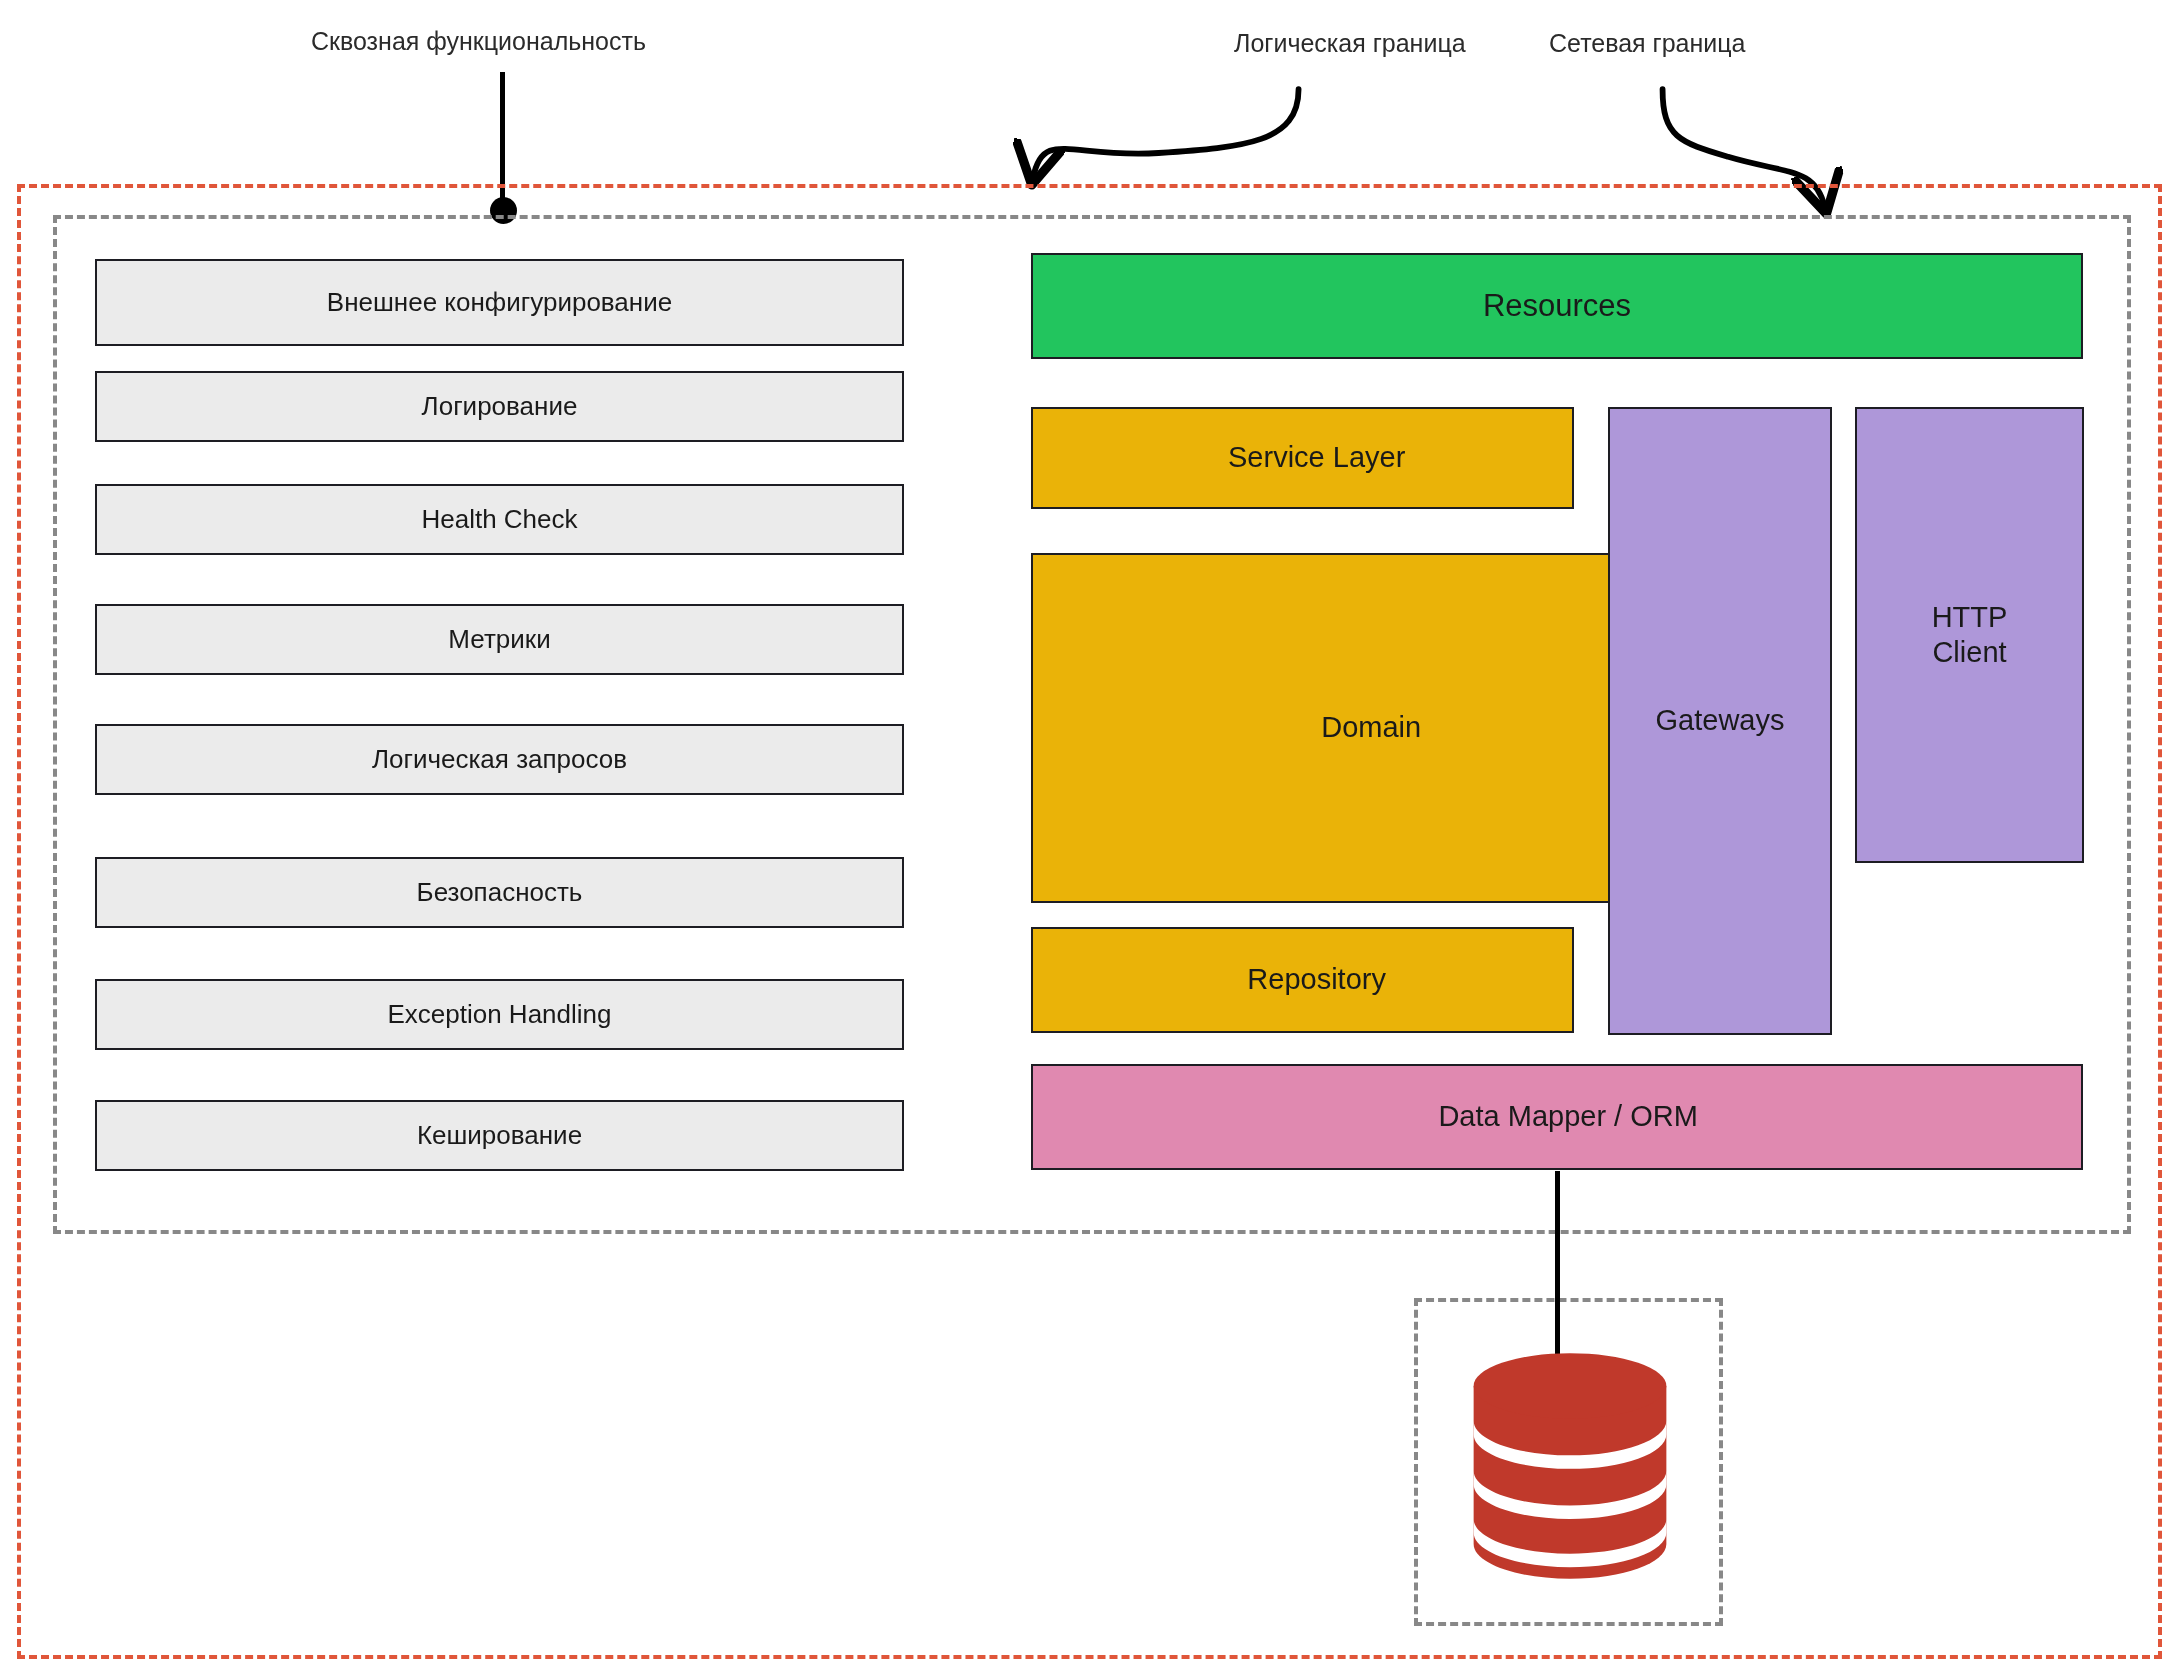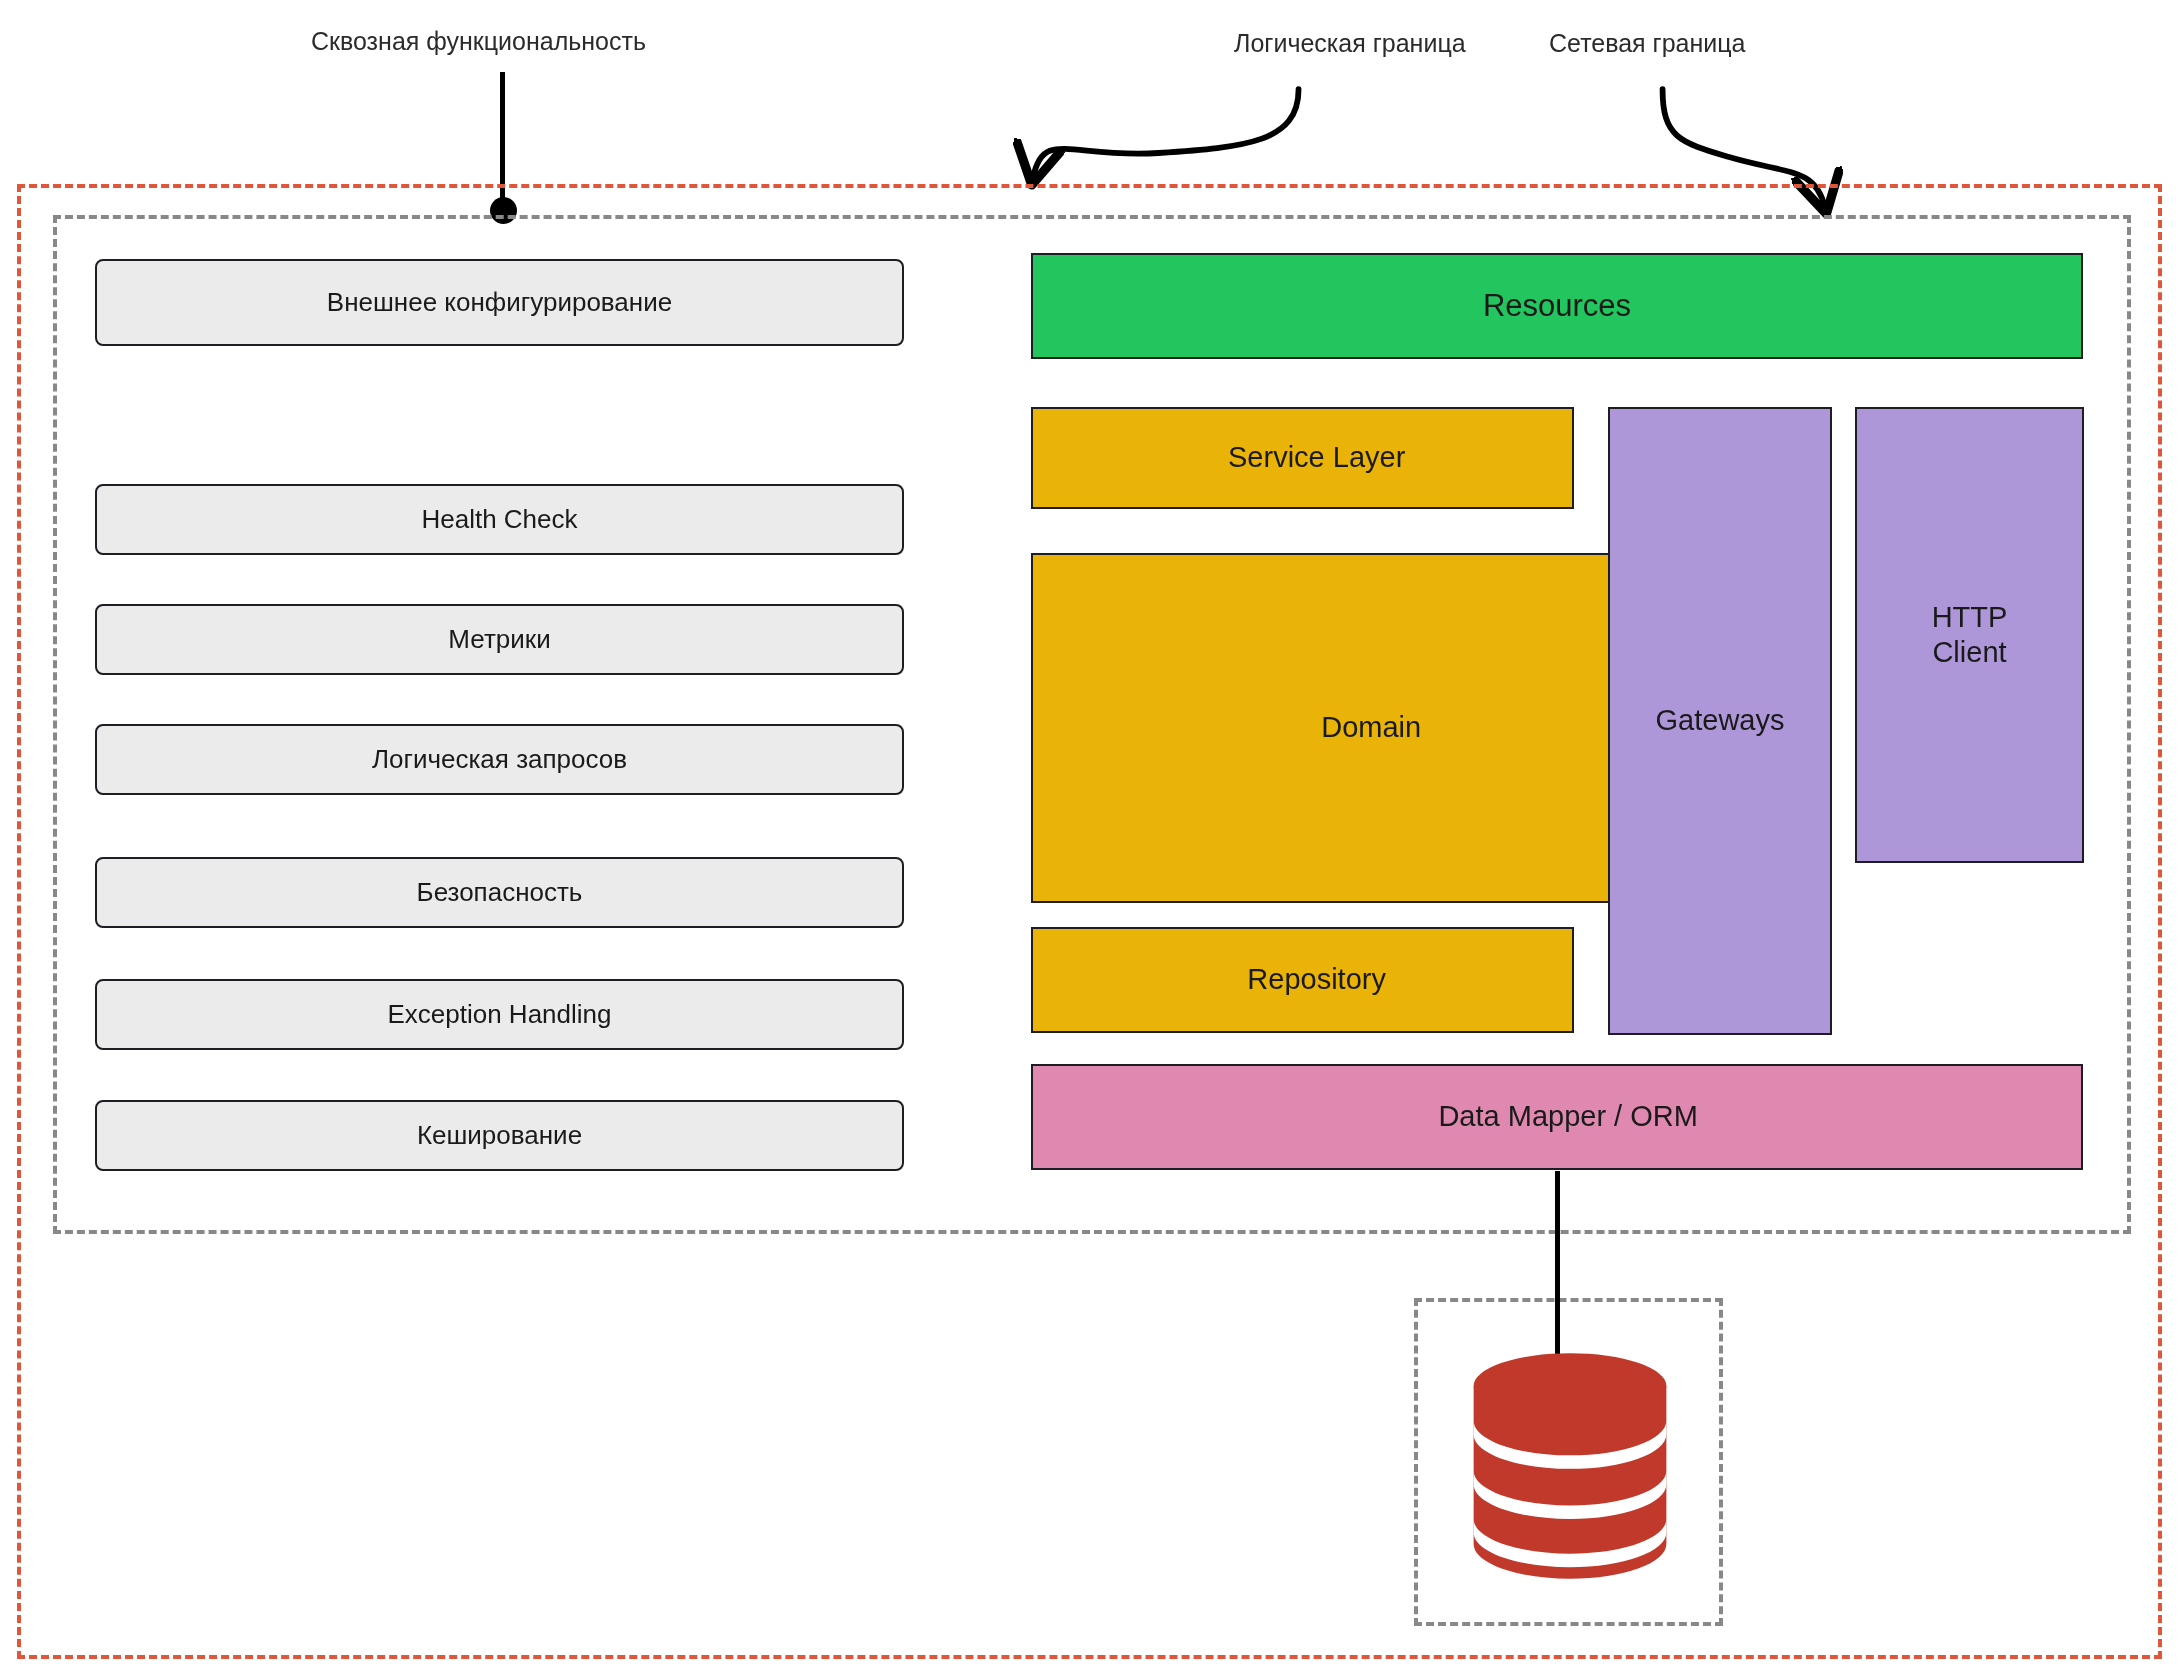--- a/index.html
+++ b/index.html
@@ -46,21 +46,21 @@
     border: 2.9px solid #1d1d23;
     display: flex;
     align-items: center;
     justify-content: center;
     text-align: center;
     font-size: 26px;
     color: #1a1a1a;
     line-height: 1.22;
     padding: 3.9px 9.7px;
   }
-  .node.gray   { background: #ebebeb; border-radius: 8px; }
+  .node.gray   { background: #ebebeb; }
   .node.green  { background: #22c55e; }
   .node.blue   { background: #eab308; padding-left: 38px; }
   .node.purple { background: #ae97d9; }
   .node.pink   { background: #e089b0; padding-left: 32px; }
 
   
   .vline {
     position: absolute;
     width: 4.8px;
     background: #000000;
@@ -108,20 +108,23 @@
   <div class="dot" style="left:490px; top:185px;"></div>
 
   <div class="net-boundary"></div>
   <div class="logic-boundary"></div>
   <div class="db-boundary"></div>
 
   <div class="node gray" style="left:95px; top:247px; width:809px; height:87px;">
     <span>Внешнее конфигурирование</span>
   </div>
 
+  <div class="node gray" style="left:95px; top:359px; width:809px; height:71px;">
+    <span>Логирование</span>
+  </div>
 
   <div class="node gray" style="left:95px; top:472px; width:809px; height:71px;">
     <span>Health Check</span>
   </div>
 
   <div class="node gray" style="left:95px; top:592px; width:809px; height:71px;">
     <span>Метрики</span>
   </div>
 
   <div class="node gray" style="left:95px; top:712px; width:809px; height:71px;">

